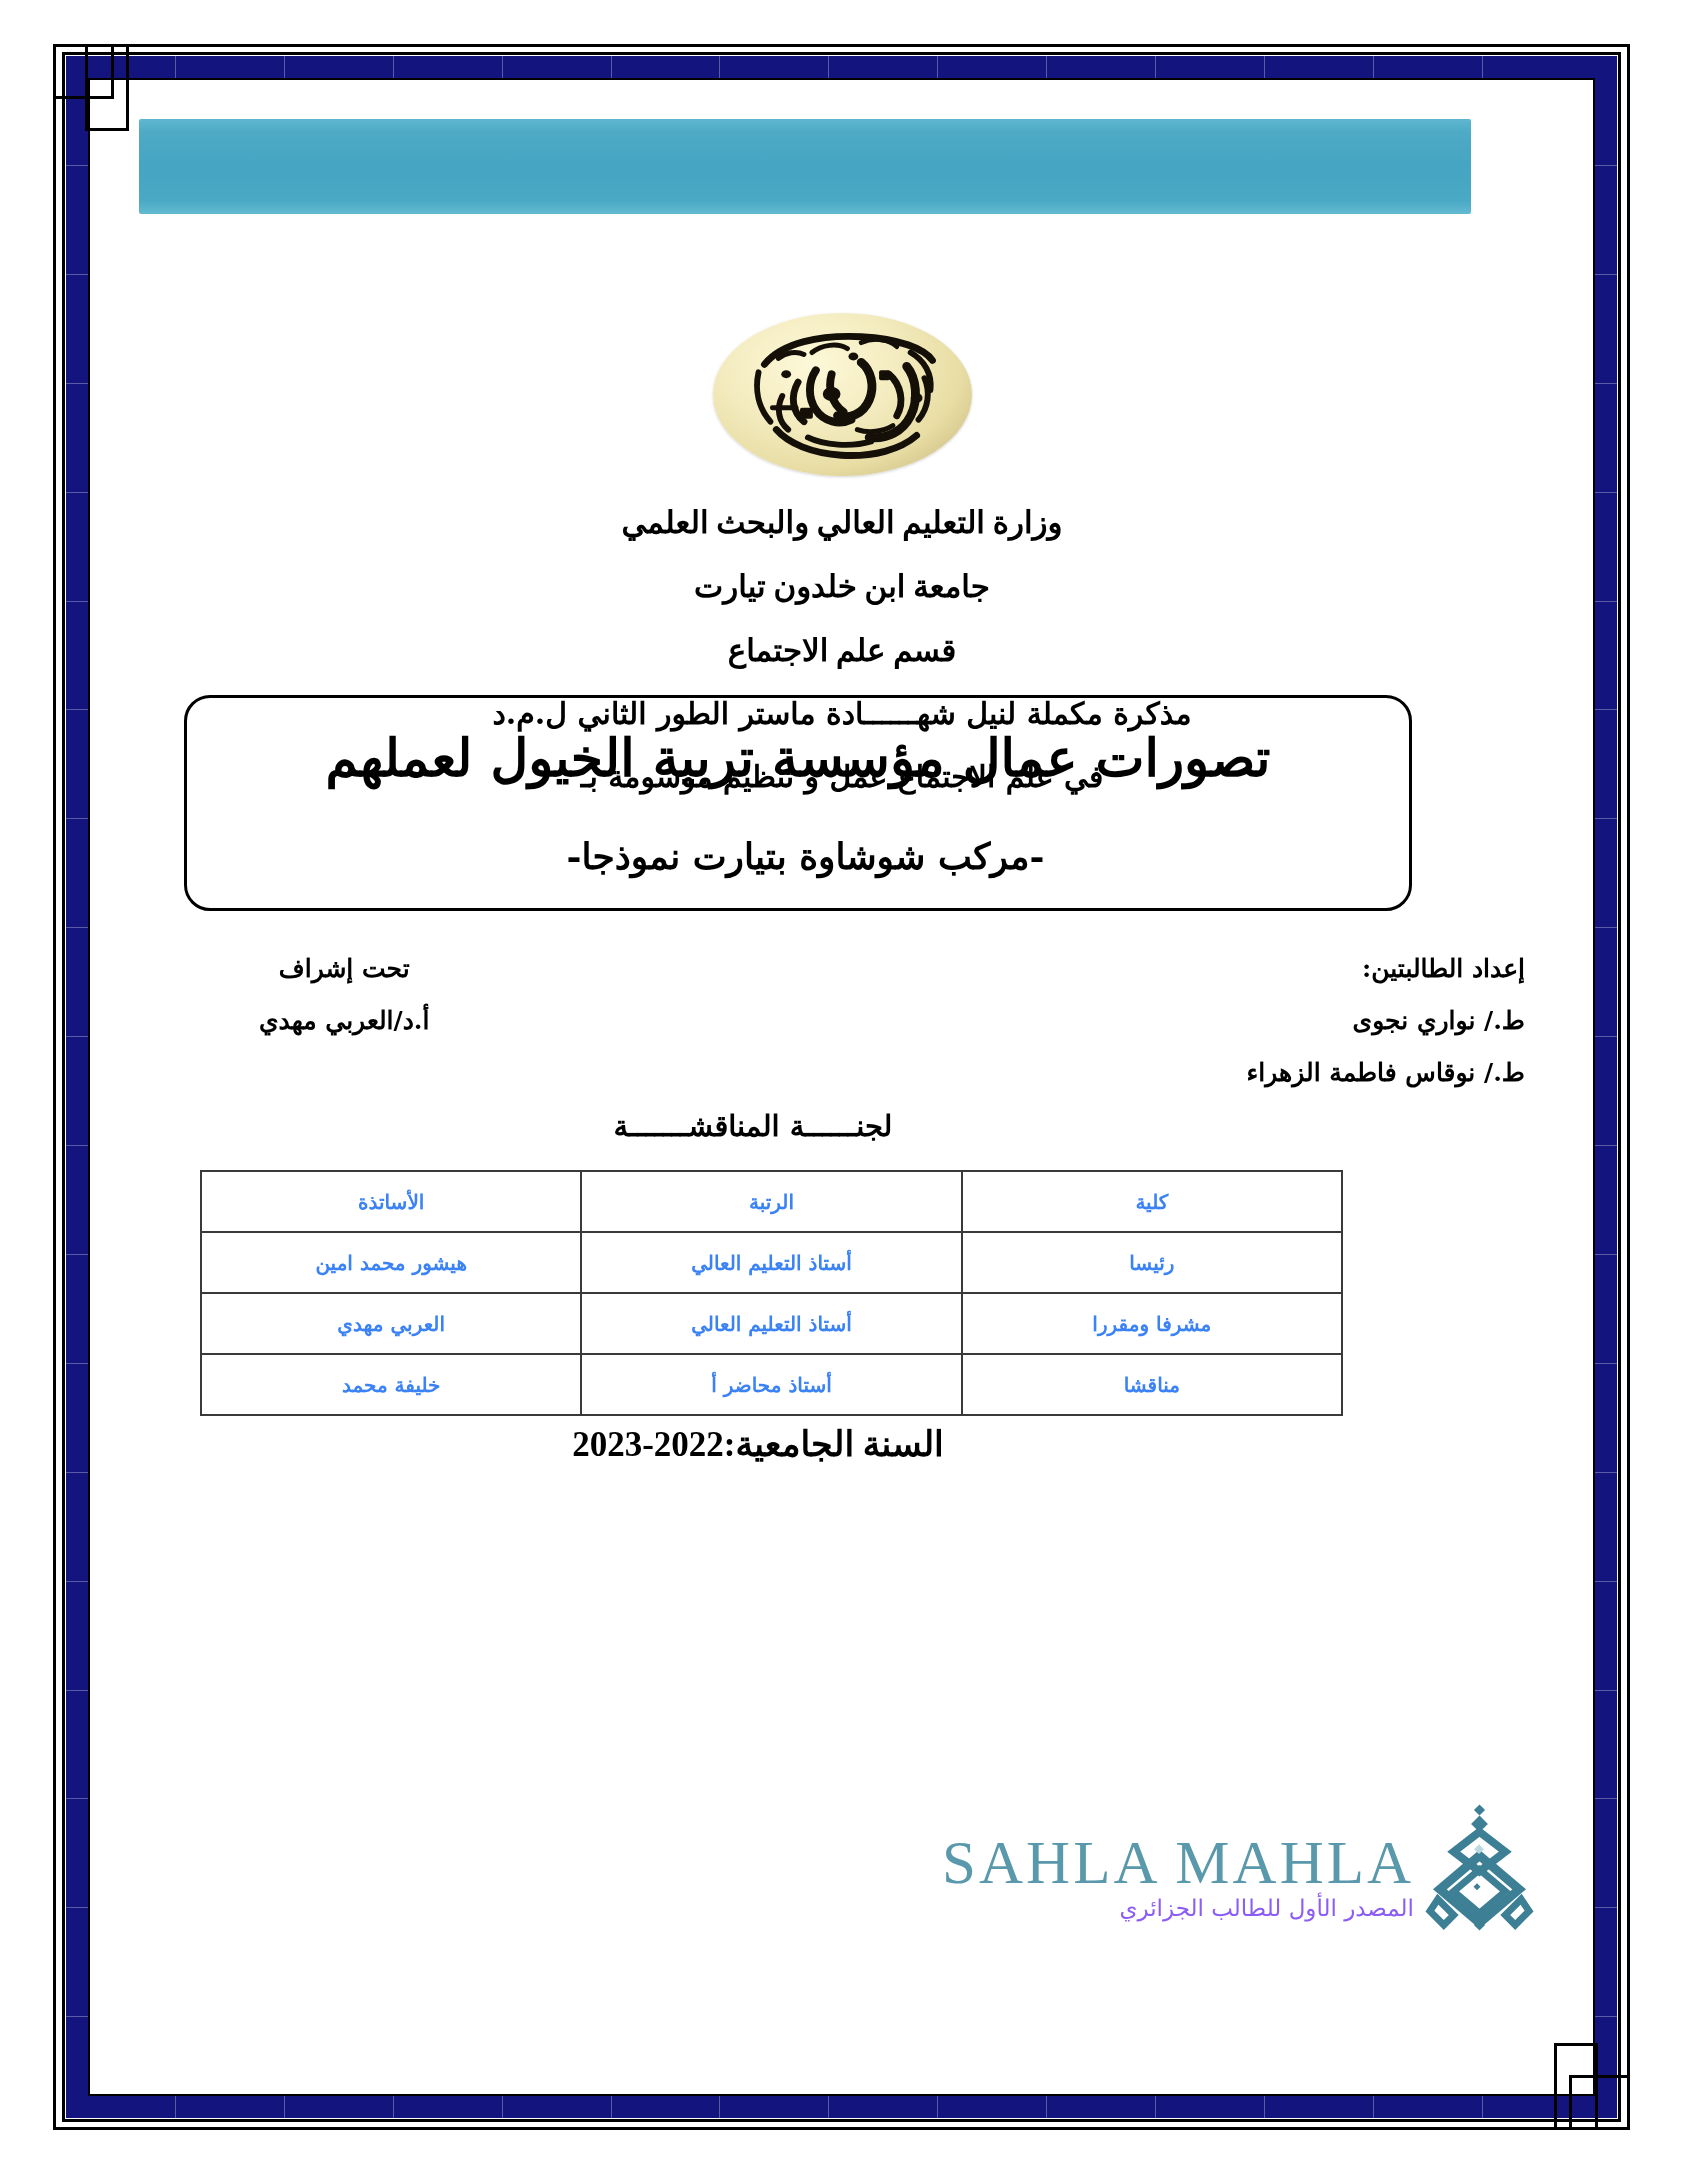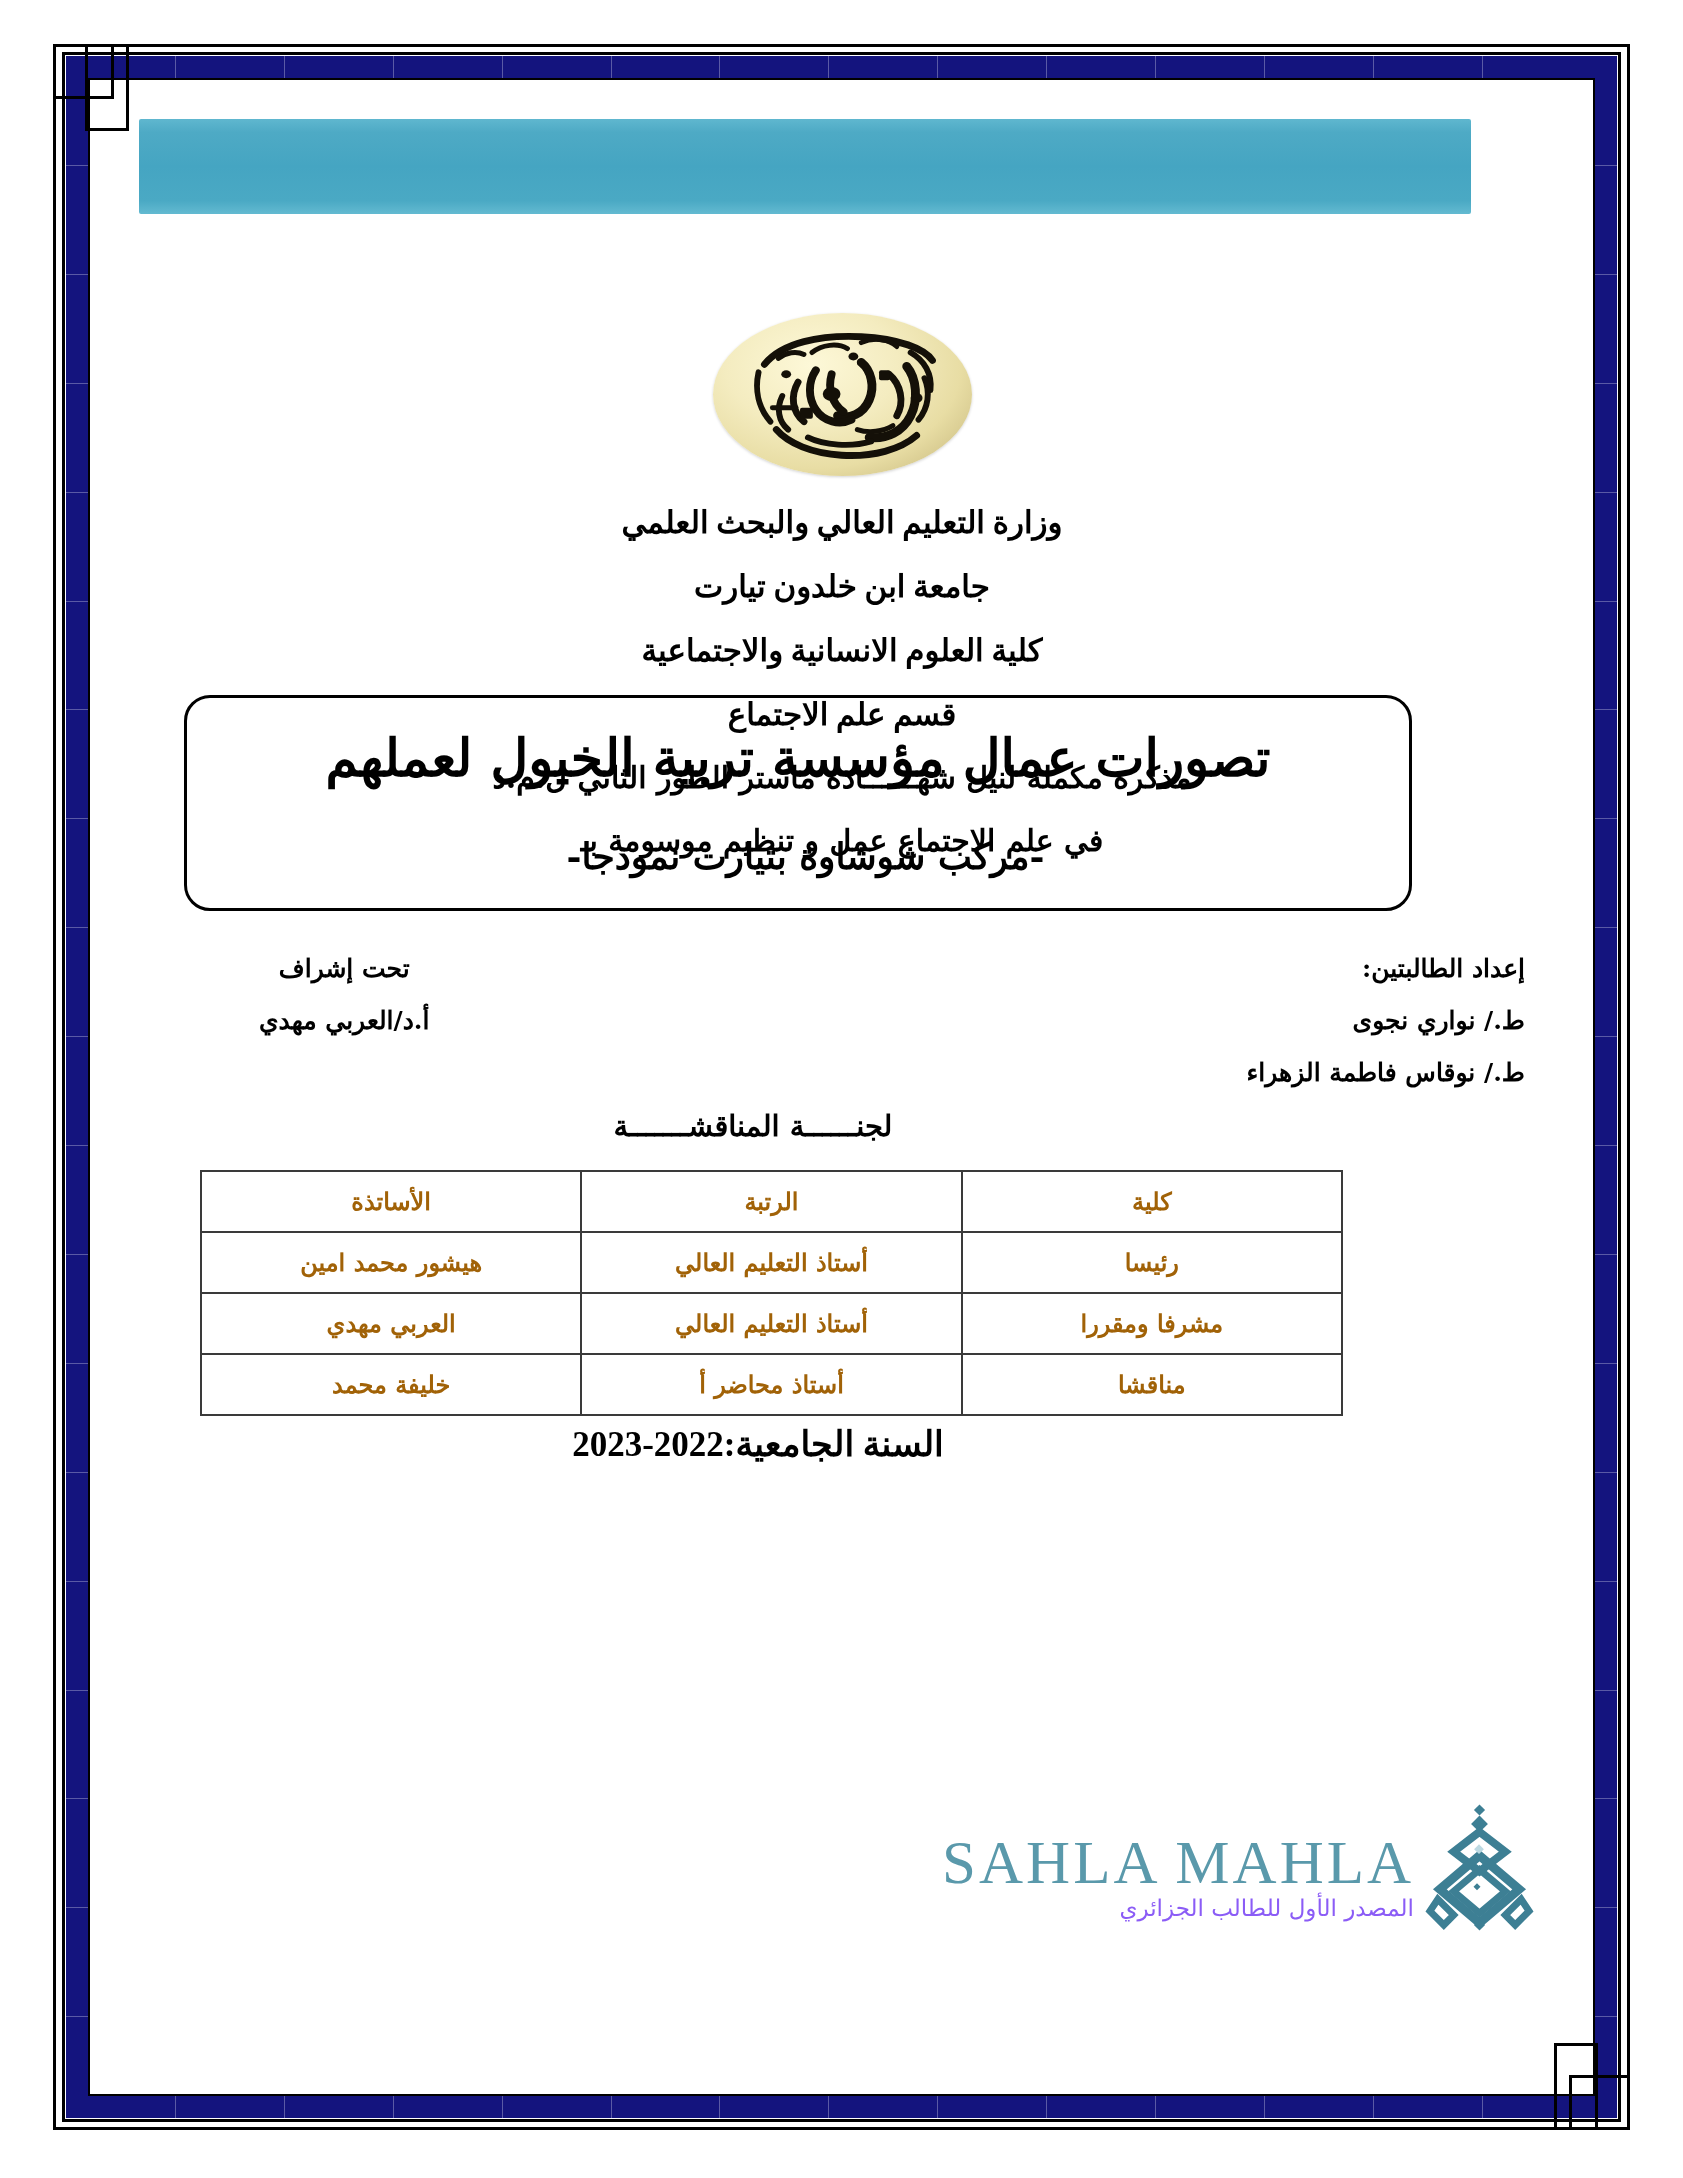--- a/index.html
+++ b/index.html
@@ -222,22 +222,22 @@
     border-collapse: collapse;
     table-layout: fixed;
   }
   table.jury td, table.jury th {
     border: 2px solid #3a3a3a;
     height: 55px;
     text-align: center;
     vertical-align: middle;
     font-family: "DejaVu Serif", "Liberation Serif", serif;
     font-weight: 700;
-    font-size: 24px;
-    color: #a16207;
+    font-size: 20px;
+    color: #3b82f6;
     padding: 2px 6px;
   }
   table.jury th { font-weight: 700; }
 
   
   .academic-year {
     position: absolute;
     left: 0; right: 0;
     top: 1305px;
     text-align: center;
@@ -389,21 +389,20 @@
           <ellipse cx="74" cy="62" rx="5" ry="4"></ellipse>
           <ellipse cx="142" cy="44" rx="5" ry="4"></ellipse>
         </g>
       </svg>
     </div>
   </div>
 
   <div class="headings">
     <p class="line">وزارة التعليم العالي والبحث العلمي</p>
     <p class="line">جامعة ابن خلدون تيارت</p>
-    <p class="line">كلية العلوم الانسانية والاجتماعية</p>
     <p class="line">قسم علم الاجتماع</p>
     <p class="line trad">مذكرة مكملة لنيل شهــــــادة ماستر الطور الثاني ل.م.د</p>
     <p class="line trad">في علم الاجتماع عمل و تنظيم موسومة بـ</p>
   </div>
 
   <div class="title-box">
     <div class="title-main">تصورات عمال مؤسسة تربية الخيول لعملهم</div>
     <div class="title-sub">-مركب شوشاوة بتيارت نموذجا-</div>
   </div>
 

